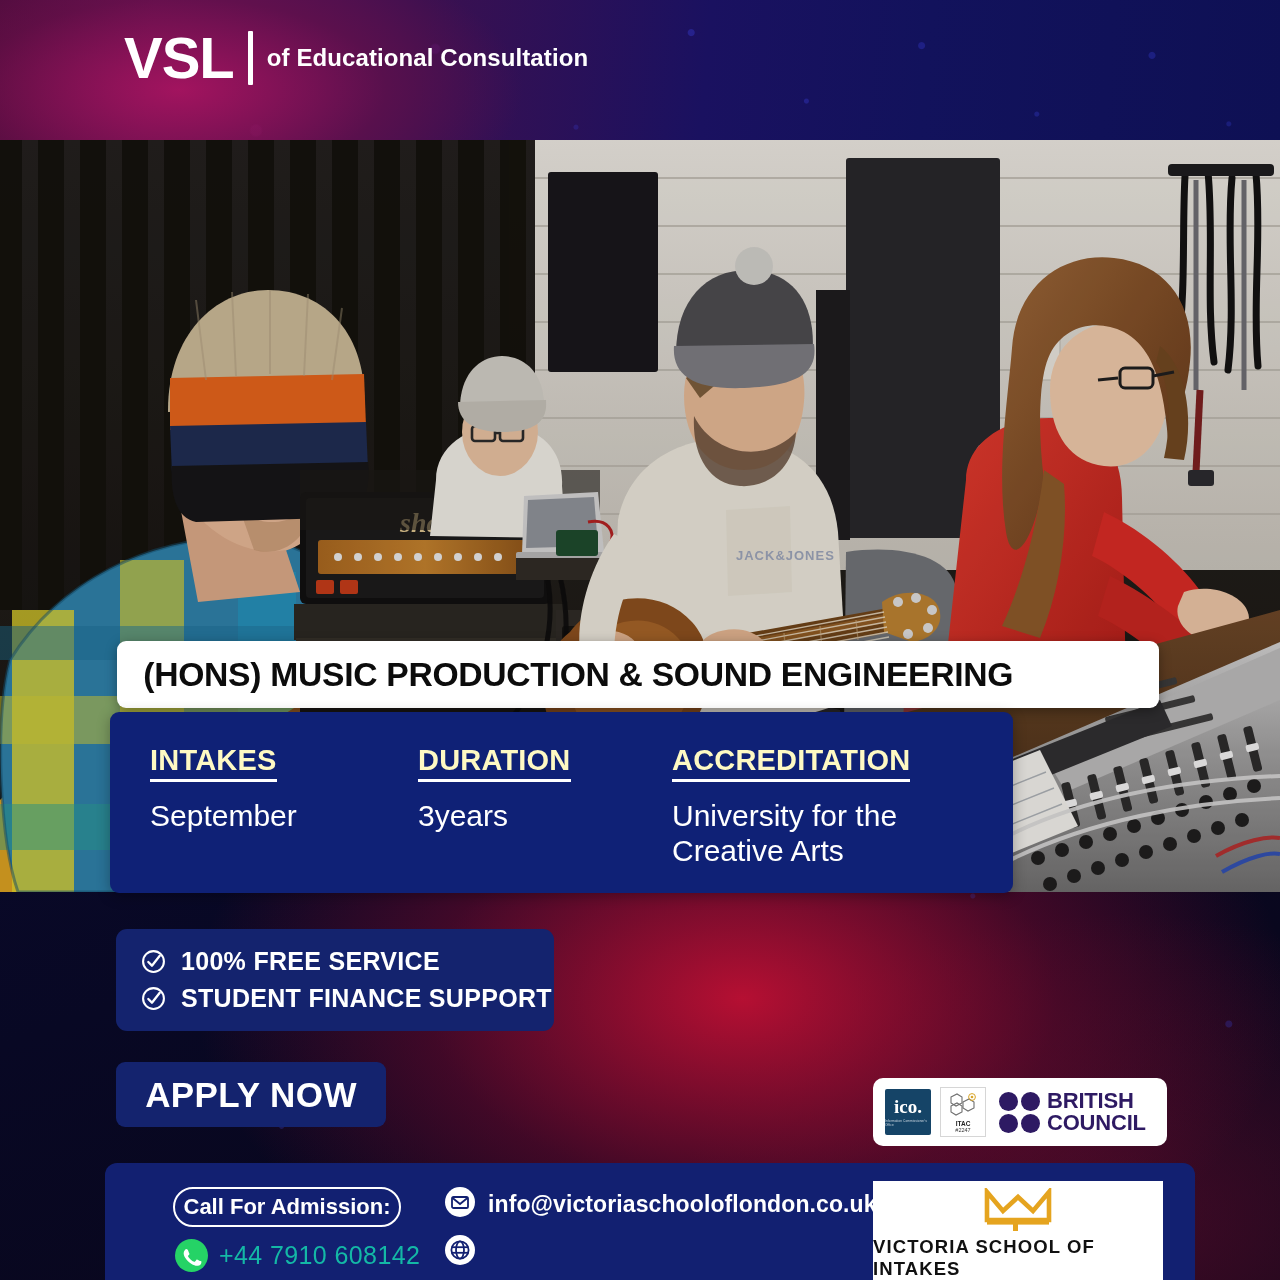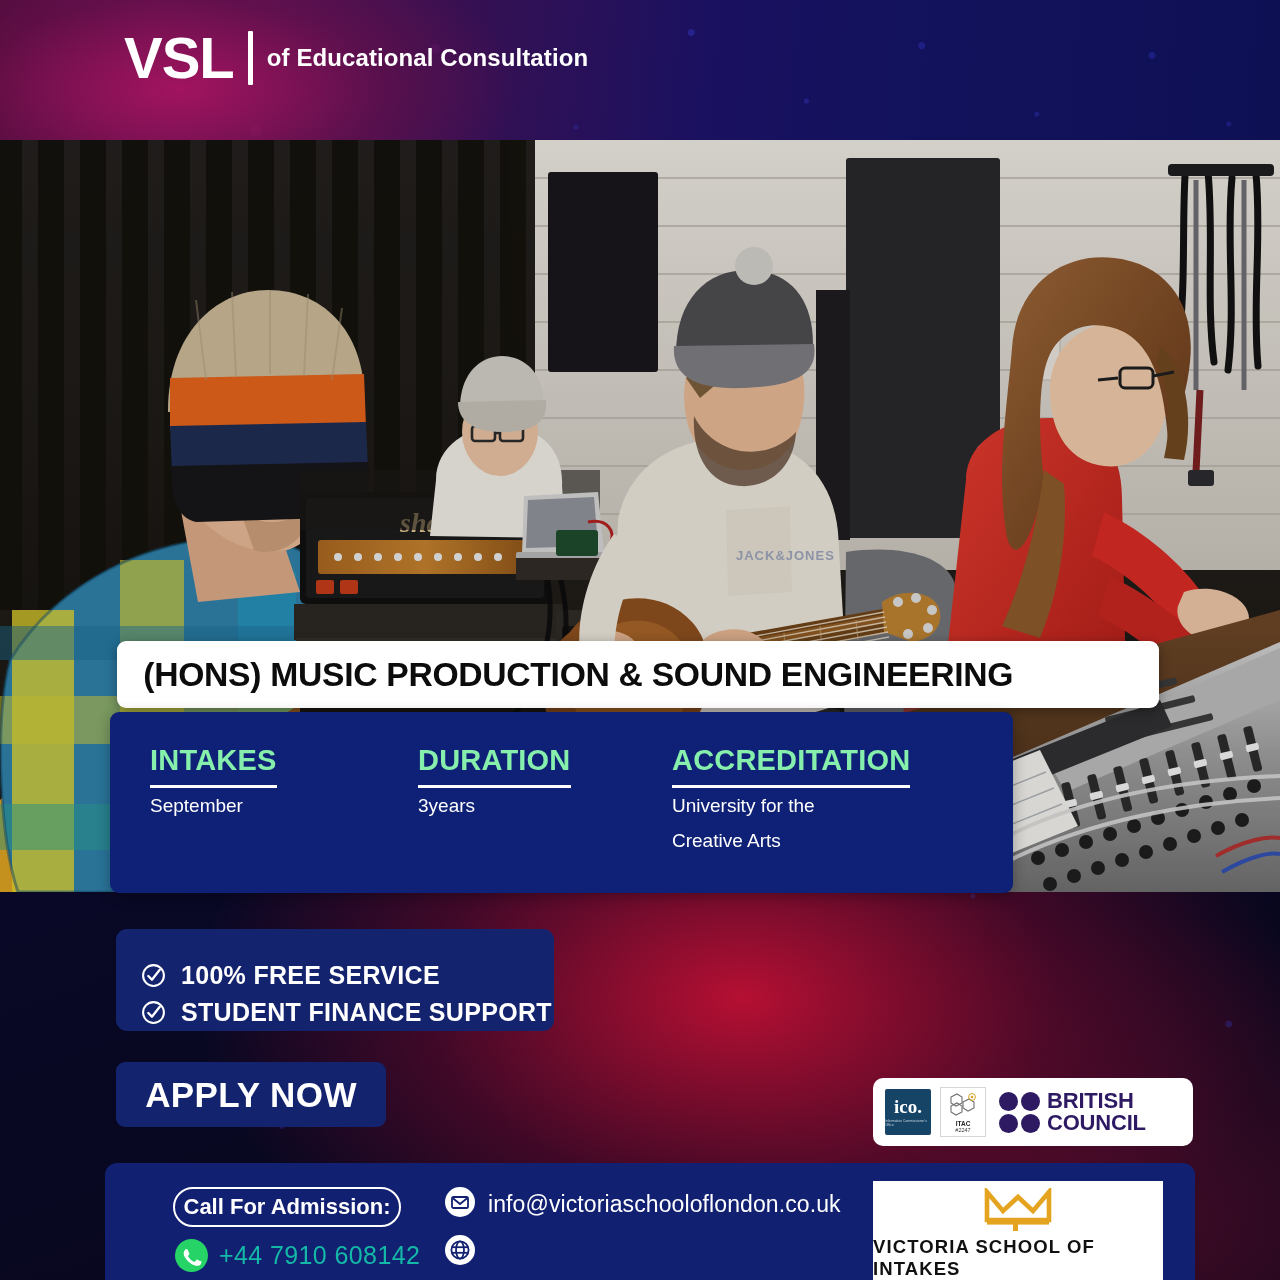--- a/index.html
+++ b/index.html
@@ -79,39 +79,39 @@
   .title-banner span { color:#0c0c0c; font-size:34px; font-weight:800; letter-spacing:-.3px;
     padding-left:22px; white-space:nowrap; transform:scaleX(.99); }
 
   
   .info-panel { position:absolute; left:110px; top:712px; width:903px; height:181px;
     background:#0f2176; border-radius:9px; box-shadow:0 3px 14px rgba(0,0,0,.3); }
   .info-col { position:absolute; top:32px; }
   .info-col.c1 { left:40px;  width:250px; }
   .info-col.c2 { left:308px; width:240px; }
   .info-col.c3 { left:562px; width:300px; }
-  .info-head { color:#86efac; font-size:29px; font-weight:700; letter-spacing:.2px;
-    display:inline-block; padding-bottom:8px; border-bottom:3px solid #fff; }
-  .info-val { color:#fff; font-size:19px; font-weight:400; line-height:35px; }
+  .info-head { color:#fef9c3; font-size:29px; font-weight:700; letter-spacing:.2px;
+    display:inline-block; padding-bottom:2px; border-bottom:3px solid #fff; }
+  .info-val { color:#fff; font-size:30px; font-weight:400; line-height:35px; margin-top:16px; }
 
   
   .benefits { position:absolute; left:116px; top:929px; width:438px; height:102px;
-    background:#14236e; border-radius:11px; padding:28px 0 0 0; }
+    background:#14236e; border-radius:11px; padding:14px 0 0 0; }
   .benefit-row { display:flex; align-items:center; gap:15px; padding-left:25px; height:37px; }
   .benefit-row .label { color:#fff; font-size:25px; font-weight:700; letter-spacing:.3px; }
   .check-ico { width:25px; height:25px; flex:0 0 25px; }
 
   
   .apply-btn { position:absolute; left:116px; top:1062px; width:270px; height:65px;
     background:#14236e; border-radius:9px; display:flex; align-items:center; justify-content:center;
     cursor:pointer; }
   .apply-btn span { color:#fff; font-size:35px; font-weight:800; letter-spacing:.4px; }
 
   
-  .badge-row { position:absolute; left:873px; top:1078px; width:320px; height:68px;
+  .badge-row { position:absolute; left:873px; top:1078px; width:294px; height:68px;
     background:#fff; border-radius:10px; display:flex; align-items:center; gap:9px; padding:0 12px; }
   .badge-ico { width:46px; height:46px; background:#154467; border-radius:2px;
     display:flex; flex-direction:column; align-items:center; justify-content:center; }
   .badge-ico .big { color:#fff; font-size:19px; font-weight:700; font-family:"Liberation Serif", serif;
     line-height:19px; }
   .badge-ico .small { color:#cfd9e2; font-size:3.2px; letter-spacing:.1px; margin-top:3px; }
   .badge-itac { width:46px; height:50px; border:1px solid #d6d6d6; background:#fff;
     display:flex; flex-direction:column; align-items:center; justify-content:center; }
   .badge-itac .t1 { font-size:6.5px; font-weight:700; color:#222; margin-top:2px; }
   .badge-itac .t2 { font-size:5.5px; color:#333; }
@@ -125,21 +125,21 @@
     background:#122071; border-radius:12px 12px 0 0; }
   .call-pill { position:absolute; left:68px; top:24px; width:228px; height:40px;
     border:2px solid #fff; border-radius:21px; display:flex; align-items:center; justify-content:center; }
   .call-pill span { color:#fff; font-size:22px; font-weight:700; }
   .wa-row { position:absolute; left:70px; top:76px; display:flex; align-items:center; gap:11px; }
   .wa-ico { width:33px; height:33px; flex:0 0 33px; }
   .wa-row .num { color:#14b8a6; font-size:25px; font-weight:400; letter-spacing:.4px; }
   .contact-col { position:absolute; left:340px; top:22px; display:flex; flex-direction:column; gap:17px; }
   .contact-row { display:flex; align-items:center; gap:13px; }
   .contact-row .ico { width:30px; height:30px; flex:0 0 30px; }
-  .contact-row .txt { color:#fff; font-size:23px; font-weight:400; letter-spacing:.1px;margin-top:6px; }
+  .contact-row .txt { color:#fff; font-size:23px; font-weight:700; letter-spacing:.1px;margin-top:6px; }
   .vsl-logo-box { position:absolute; left:768px; top:18px; width:290px; height:105px;
     background:#fff; display:flex; flex-direction:column; align-items:center; justify-content:center; gap:4px; }
   .crown { width:72px; height:44px; }
   .vsl-logo-box .name { color:#111; font-size:18.5px; font-weight:700; letter-spacing:1.1px; }
 </style>
 </head>
 <body>
 
 <div id="poster">
 

